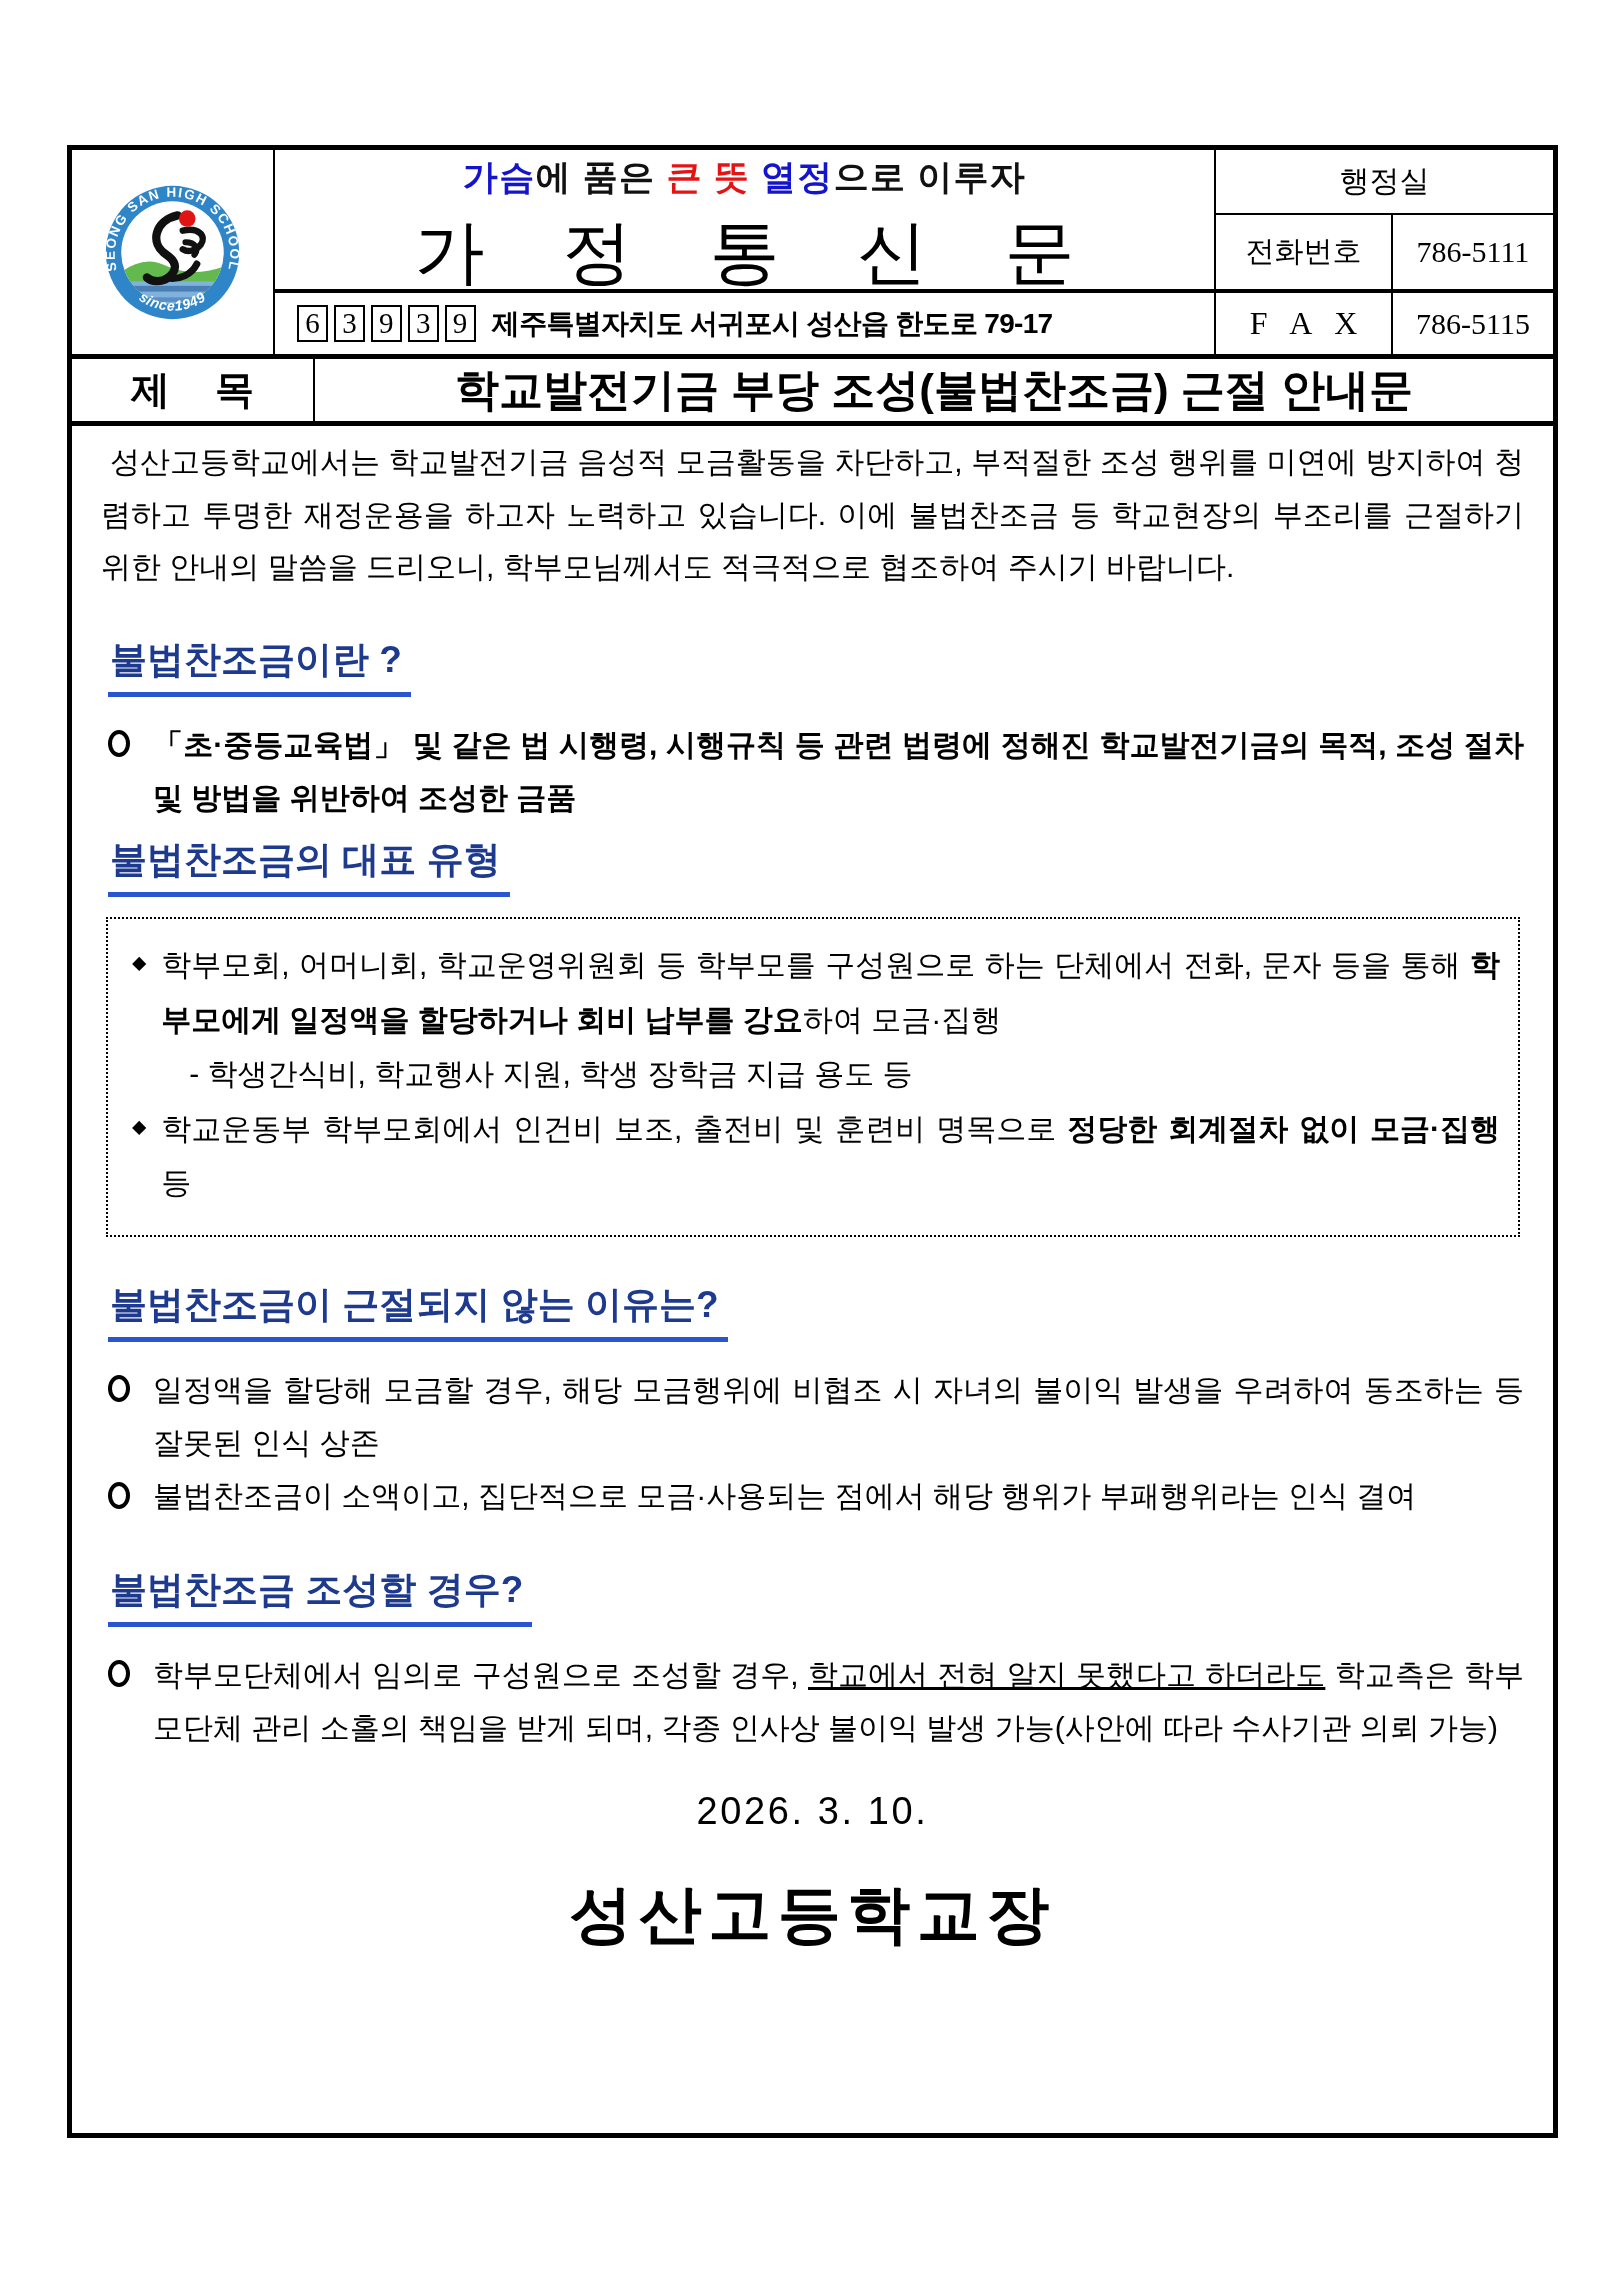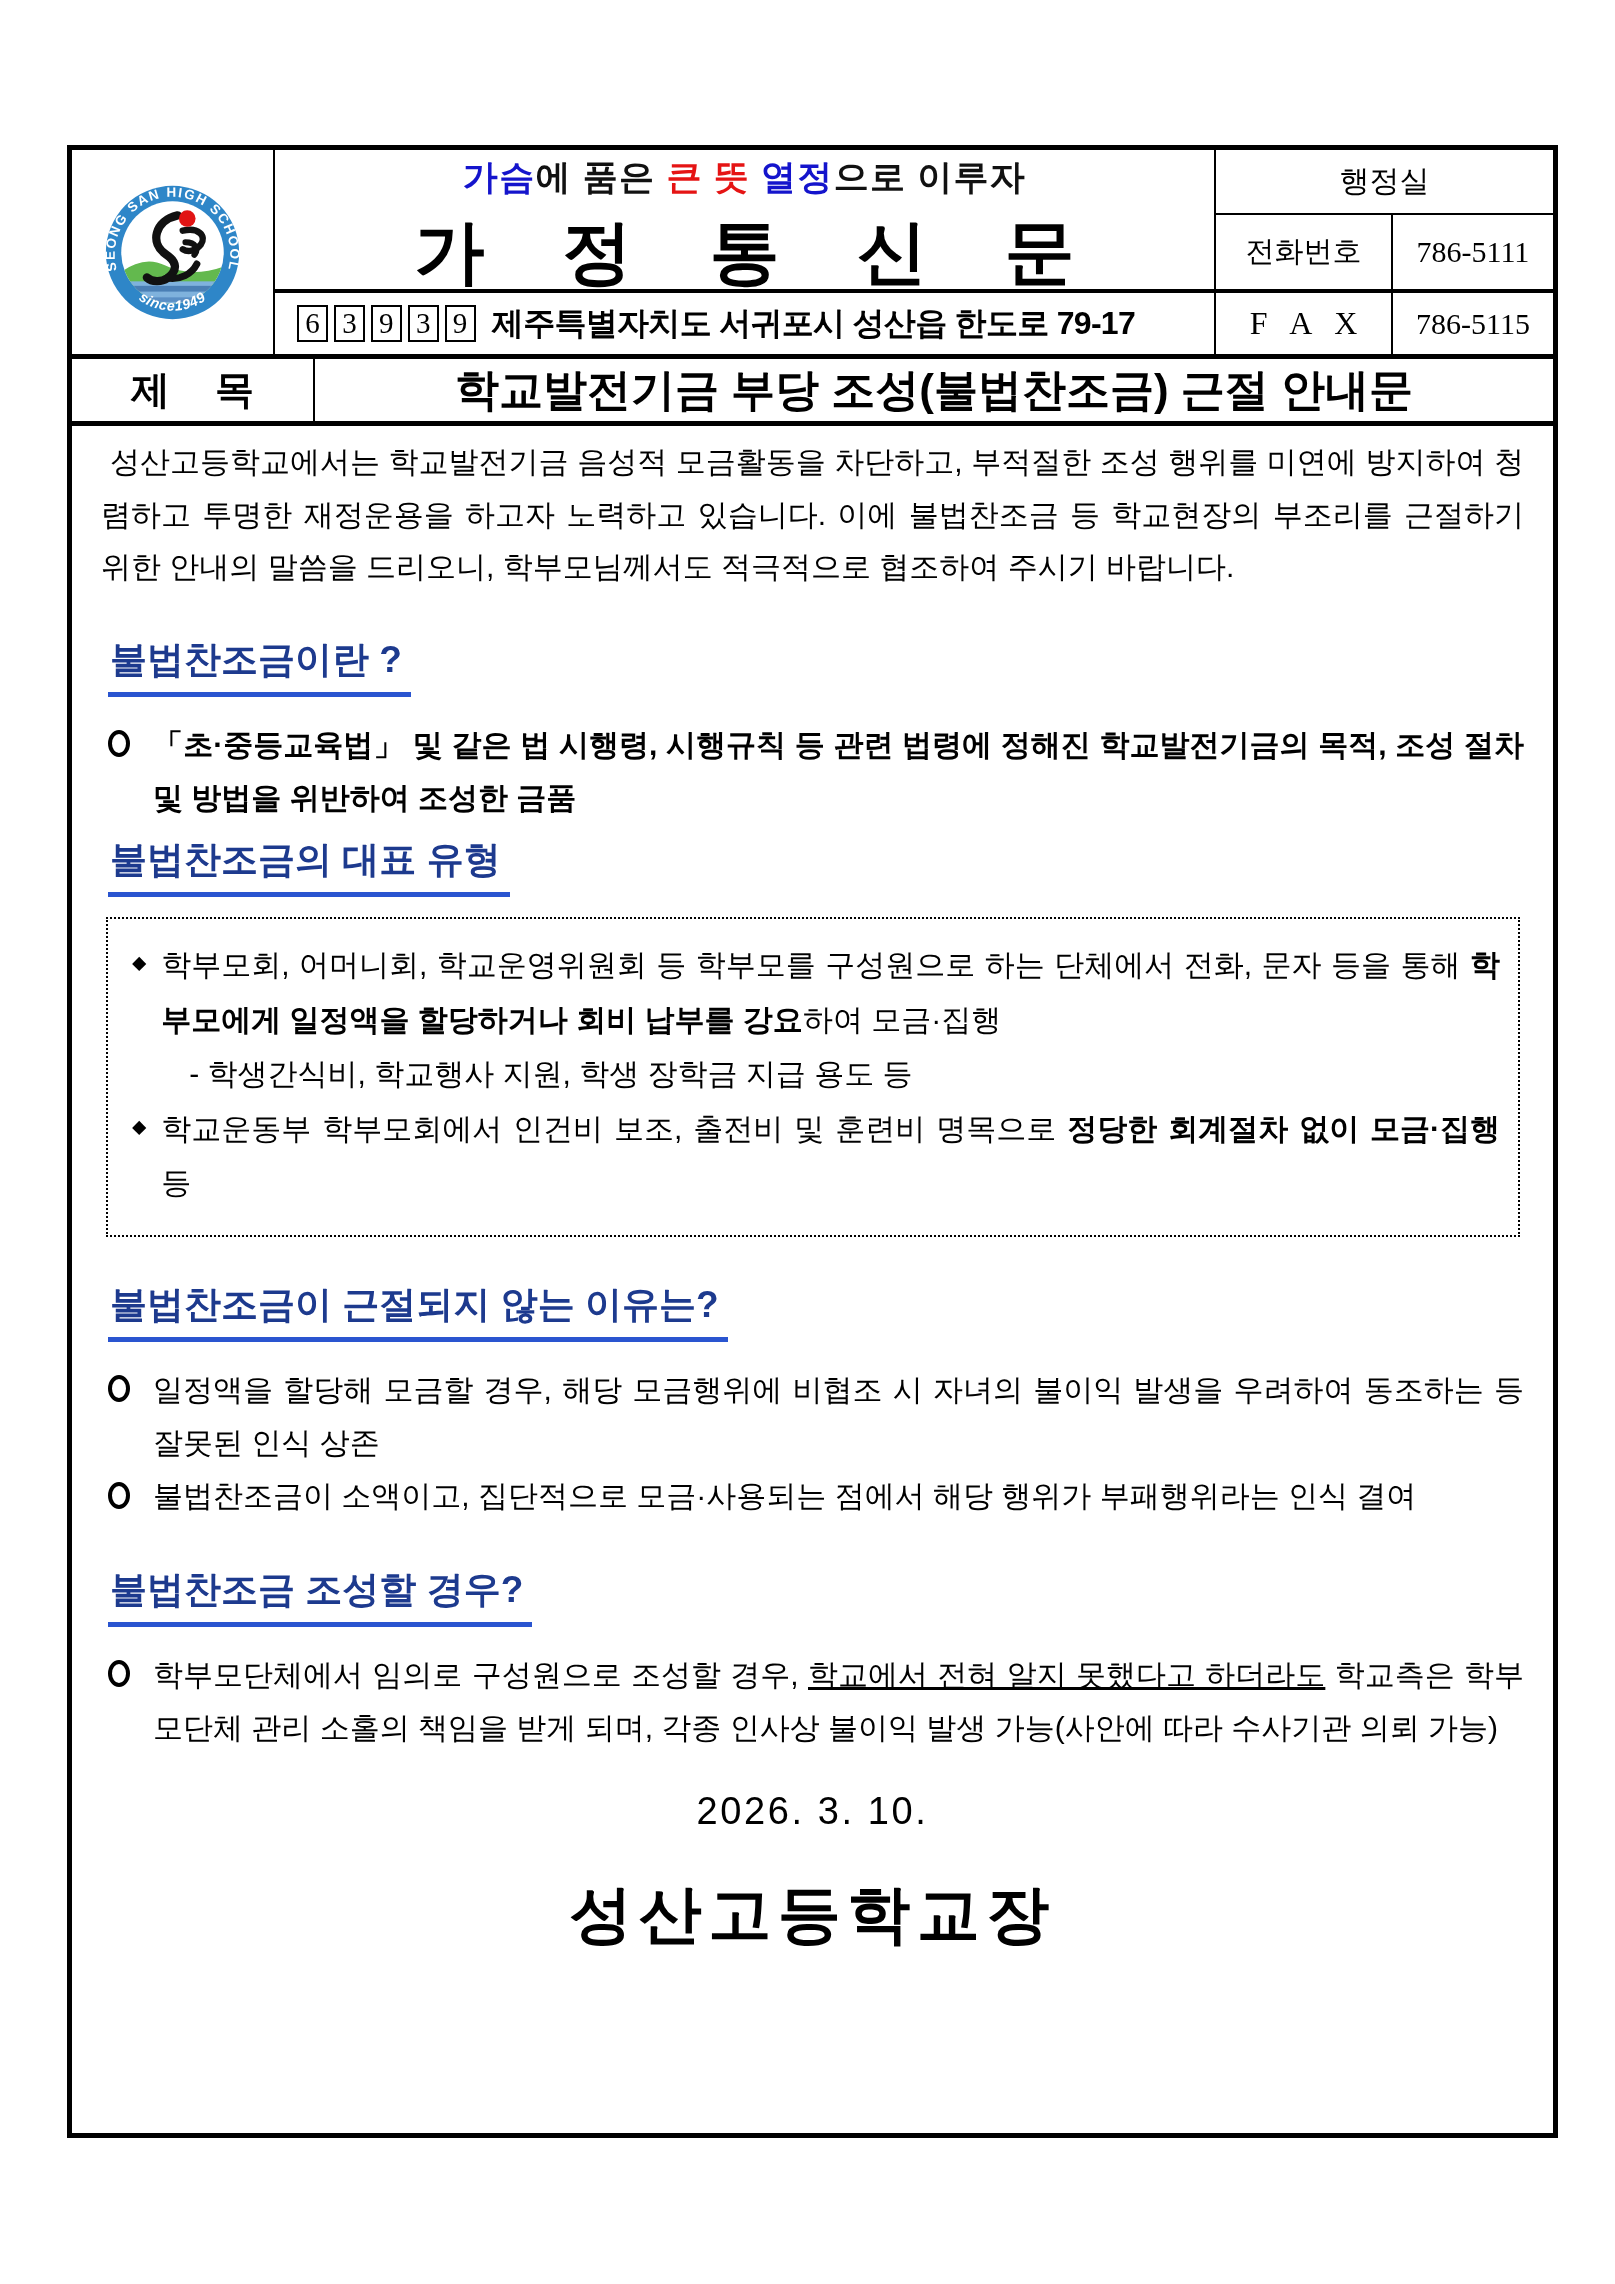--- a/index.html
+++ b/index.html
@@ -35,27 +35,27 @@
     font-family:"Liberation Serif","DejaVu Serif",serif;font-size:29px;}
   .phone-value-cell{grid-column:4;grid-row:2;border-bottom:4.6px solid #000;
     font-family:Liberation Serif, serif;font-size:30px;text-align:right;}
   .address-cell{grid-column:2;grid-row:3;border-right:2.6px solid #000;
     justify-content:flex-start;padding-left:22px;}
   .fax-label-cell{grid-column:3;grid-row:3;border-right:2.6px solid #000;
     font-family:Liberation Serif, serif;font-size:32px;letter-spacing:7.8px;text-indent:7.8px;}
   .fax-value-cell{grid-column:4;grid-row:3;
     font-family:"Liberation Serif","DejaVu Serif",serif;font-size:30px;}
   .slogan{margin-top:6.5px;font-size:35px;font-weight:bold;letter-spacing:1.3px;white-space:nowrap;}
-  .main-title{margin-top:13px;font-size:70px;font-weight:700;letter-spacing:29px;text-indent:29px;line-height:1.1;white-space:nowrap;}
+  .main-title{margin-top:13px;font-size:70px;font-weight:400;letter-spacing:29px;text-indent:29px;line-height:1.1;white-space:nowrap;}
   .pbox{
     display:inline-flex;align-items:center;justify-content:center;
     width:31px;height:37px;border:2px solid #000;box-sizing:border-box;
     font-family:"Liberation Serif","DejaVu Serif",serif;font-size:29px;margin-right:5.9px;
   }
-  .addr-text{font-size:32px;font-weight:bold;margin-left:10.4px;letter-spacing:-0.7px;white-space:nowrap;}
+  .addr-text{font-size:28px;font-weight:bold;margin-left:10.4px;letter-spacing:-0.7px;white-space:nowrap;}
   
   .subject-row{
     display:flex;border-top:5.2px solid #000;border-bottom:5.2px solid #000;
     height:62px;box-sizing:content-box;
   }
   .subject-label{
     width:243px;border-right:2.6px solid #000;box-sizing:border-box;
     display:flex;align-items:center;justify-content:center;
     font-size:39px;font-weight:bold;letter-spacing:17px;text-indent:17px;
   }

